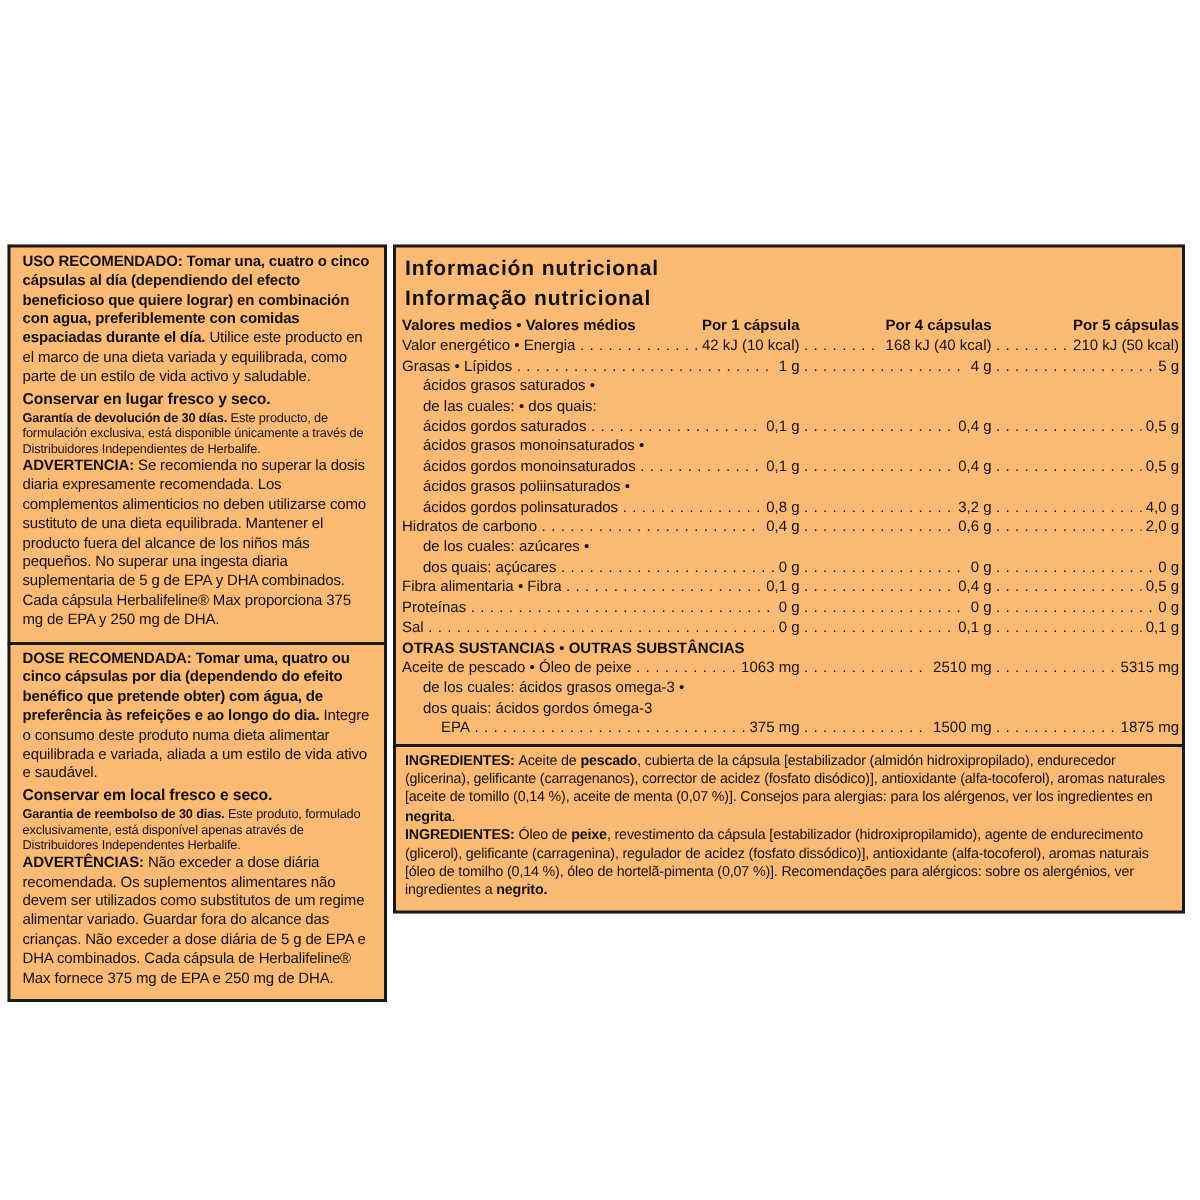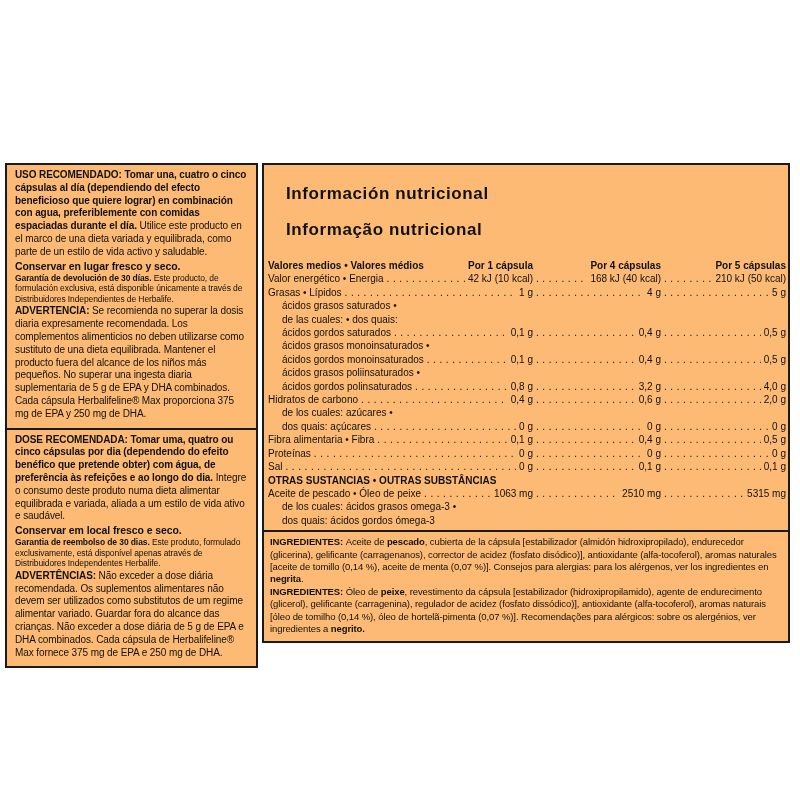--- a/index.html
+++ b/index.html
@@ -15,21 +15,21 @@
   .box{border:2px solid #1a1a1a;background:#fdba74;box-sizing:border-box;}
   .box-section{padding:4px 8px 6px 8px;}
   .box-pt{margin-top:-2px;}
   p.body{margin:0 0 1px 0;font-size:10px;line-height:12.8px;letter-spacing:-0.1px;}
   p.fine{margin:0 0 1px 0;font-size:8.5px;line-height:10.6px;letter-spacing:-0.1px;}
   .seg-b{font-weight:bold;}
   p.bold-line{margin:0;font-size:10.5px;line-height:13px;font-weight:bold;letter-spacing:-0.1px;}
 
   
   .right-col{position:absolute;left:262px;top:163px;width:528px;}
-  .nf-title{margin:16px;padding:3px 8px 0 6px;font-size:17px;line-height:20px;font-weight:bold;letter-spacing:0.6px;}
+  .nf-title{margin:0;padding:3px 8px 0 6px;font-size:14px;line-height:20px;font-weight:bold;letter-spacing:0.6px;}
   .nf-title.second{padding-top:0;}
   .ntable{padding:3px 2px 3px 4px;}
   .nrow{display:grid;grid-template-columns:265px 128px 125px;font-size:10px;line-height:13.4px;}
   .cA,.cB,.cC{display:flex;align-items:baseline;min-width:0;}
   .lbl{white-space:nowrap;}
   .val{white-space:nowrap;padding-left:3px;}
   .dots{flex:1 1 auto;min-width:4px;overflow:hidden;white-space:nowrap;padding-left:3px;}
   .dots::after{
     content:". . . . . . . . . . . . . . . . . . . . . . . . . . . . . . . . . . . . . . . . . . . . . . . . . . . . . . . . . . . . . . . . . . . . . . . . . . . .";
     letter-spacing:0.4px;
@@ -354,20 +354,35 @@
     </div>
     <div class="cB">
       
       
     </div>
     <div class="cC">
       
       
     </div>
   </div>
+          <div class="nrow ind-2">
+    <div class="cA">
+      <span class="lbl">EPA</span>
+      <span class="dots"></span>
+      <span class="val v1">375 mg</span>
+    </div>
+    <div class="cB">
+      <span class="dots"></span>
+      <span class="val v4">1500 mg</span>
+    </div>
+    <div class="cC">
+      <span class="dots"></span>
+      <span class="val v5">1875 mg</span>
+    </div>
+  </div>
         </div>
     </div>
 
     <div class="ingredients">
       <p><span class="seg-b">INGREDIENTES: </span><span>Aceite de </span><span class="seg-b">pescado</span><span>, cubierta de la cápsula [estabilizador (almidón hidroxipropilado), endurecedor (glicerina), gelificante (carragenanos), corrector de acidez (fosfato disódico)], antioxidante (alfa-tocoferol), aromas naturales [aceite de tomillo (0,14 %), aceite de menta (0,07 %)]. Consejos para alergias: para los alérgenos, ver los ingredientes en </span><span class="seg-b">negrita</span><span>.</span></p>
       <p><span class="seg-b">INGREDIENTES: </span><span>Óleo de </span><span class="seg-b">peixe</span><span>, revestimento da cápsula [estabilizador (hidroxipropilamido), agente de endurecimento (glicerol), gelificante (carragenina), regulador de acidez (fosfato dissódico)], antioxidante (alfa-tocoferol), aromas naturais [óleo de tomilho (0,14 %), óleo de hortelã-pimenta (0,07 %)]. Recomendações para alérgicos: sobre os alergénios, ver ingredientes a </span><span class="seg-b">negrito.</span></p>
     </div>
   </div>
 </div>
 

